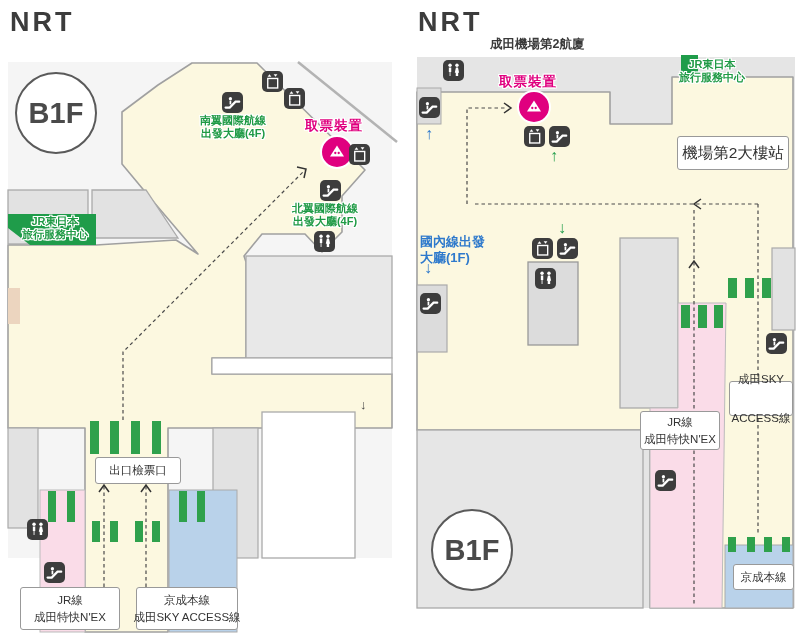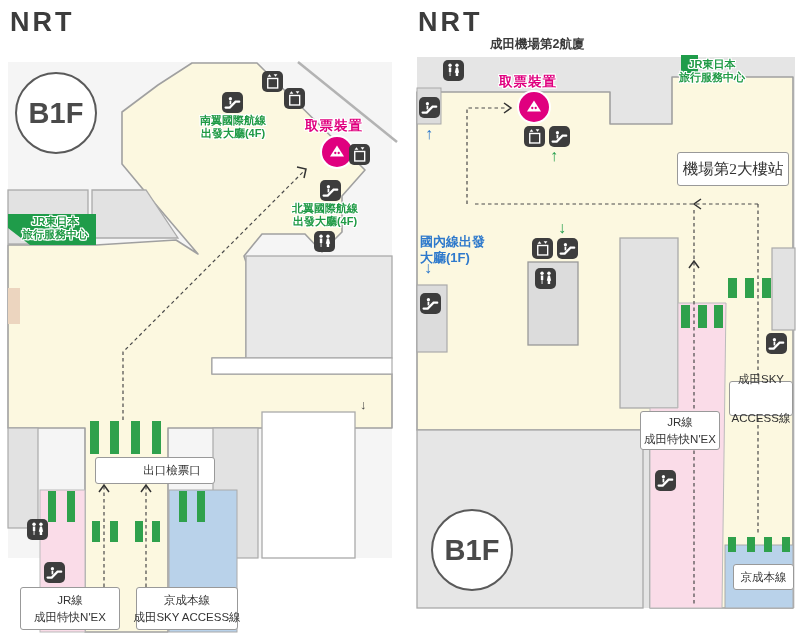--- a/index.html
+++ b/index.html
@@ -179,21 +179,21 @@
     </div>
 <div class="abs green-lbl halo" style="left:280px;top:202px;width:90px;">
   <span>北翼國際航線</span><br>
   <span>出發大廳(4F)</span>
 </div>
 <div class="abs green-lbl halo" style="left:10px;top:215px;width:90px;">
   <span>JR東日本</span><br>
   <span>旅行服務中心</span>
 </div>
 <div class="abs uarrow black-a" style="left:360px;top:398px;">↓</div>
-<div class="abs small-box" style="left:95px;top:457px;width:84px;height:25px;padding-left:34px;">出口檢票口</div>
+<div class="abs small-box" style="left:95px;top:457px;width:84px;height:25px;">出口檢票口</div>
 <div class="abs small-box" style="left:20px;top:587px;width:98px;height:41px;">
   <span>JR線</span>
   <span>成田特快N'EX</span>
 </div>
 <div class="abs small-box" style="left:136px;top:587px;width:100px;height:41px;">
   <span>京成本線</span>
   <span>成田SKY ACCESS線</span>
 </div>
 
 <div class="abs icon" style="left:222px;top:92px;">
@@ -244,21 +244,21 @@
 <div class="abs magenta-lbl halo" style="left:499px;top:73px;">取票裝置</div>
 <div class="abs pinkcircle" style="left:517px;top:90px;">
       <svg>
         <use href="#sym-ticket"></use>
       </svg>
     </div>
 <div class="abs green-lbl halo" style="left:672px;top:58px;width:80px;">
   <span>JR東日本</span><br>
   <span>旅行服務中心</span>
 </div>
-<div class="abs station-box" style="left:677px;top:152px;width:110px;height:32px;font-family:Liberation Serif, serif;">機場第2大樓站</div>
+<div class="abs station-box" style="left:677px;top:136px;width:110px;height:32px;">機場第2大樓站</div>
 <div class="abs blue-lbl" style="left:420px;top:234px;">
   <span>國內線出發</span><br>
   <span>大廳(1F)</span>
 </div>
 <div class="abs small-box" style="left:729px;top:381px;width:62px;height:33px;gap:22px;">
   <span>成田SKY</span>
   <span>ACCESS線</span>
 </div>
 <div class="abs small-box" style="left:640px;top:411px;width:78px;height:37px;">
   <span>JR線</span>

